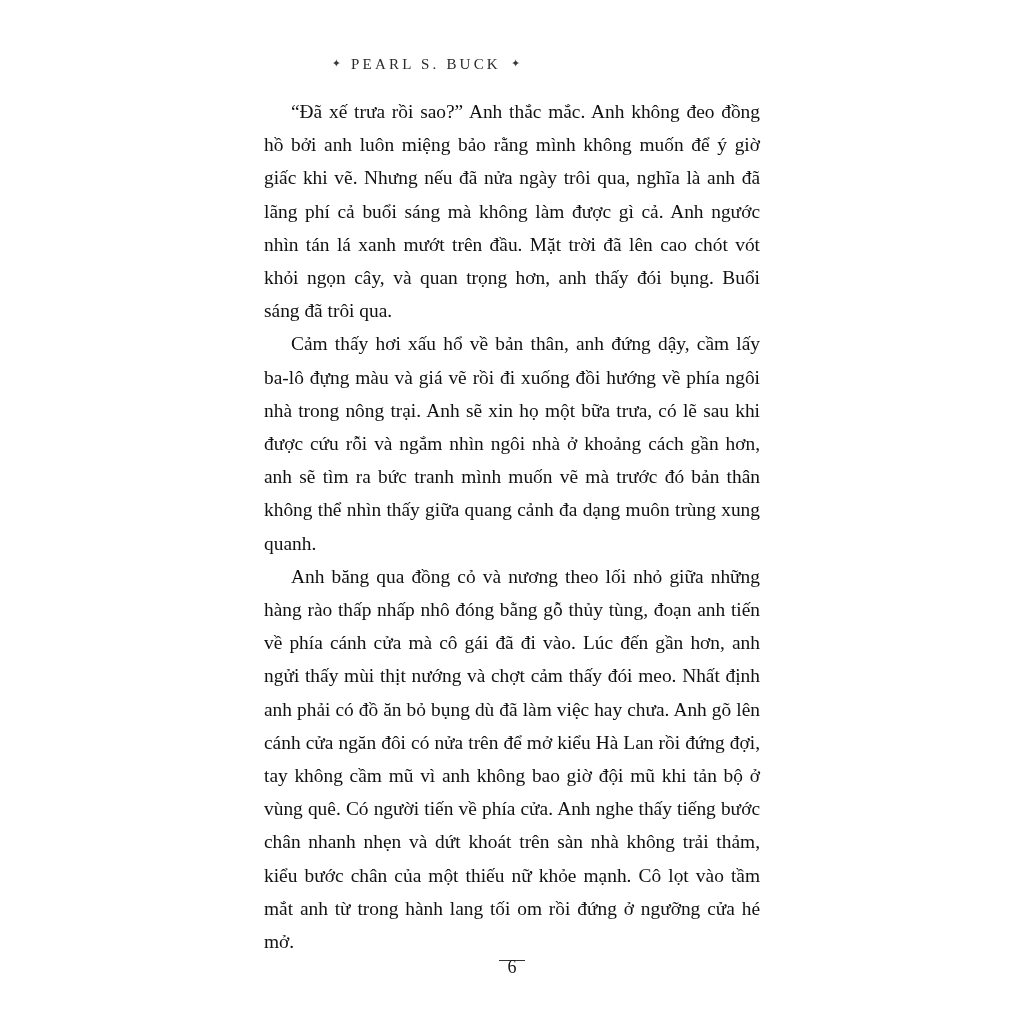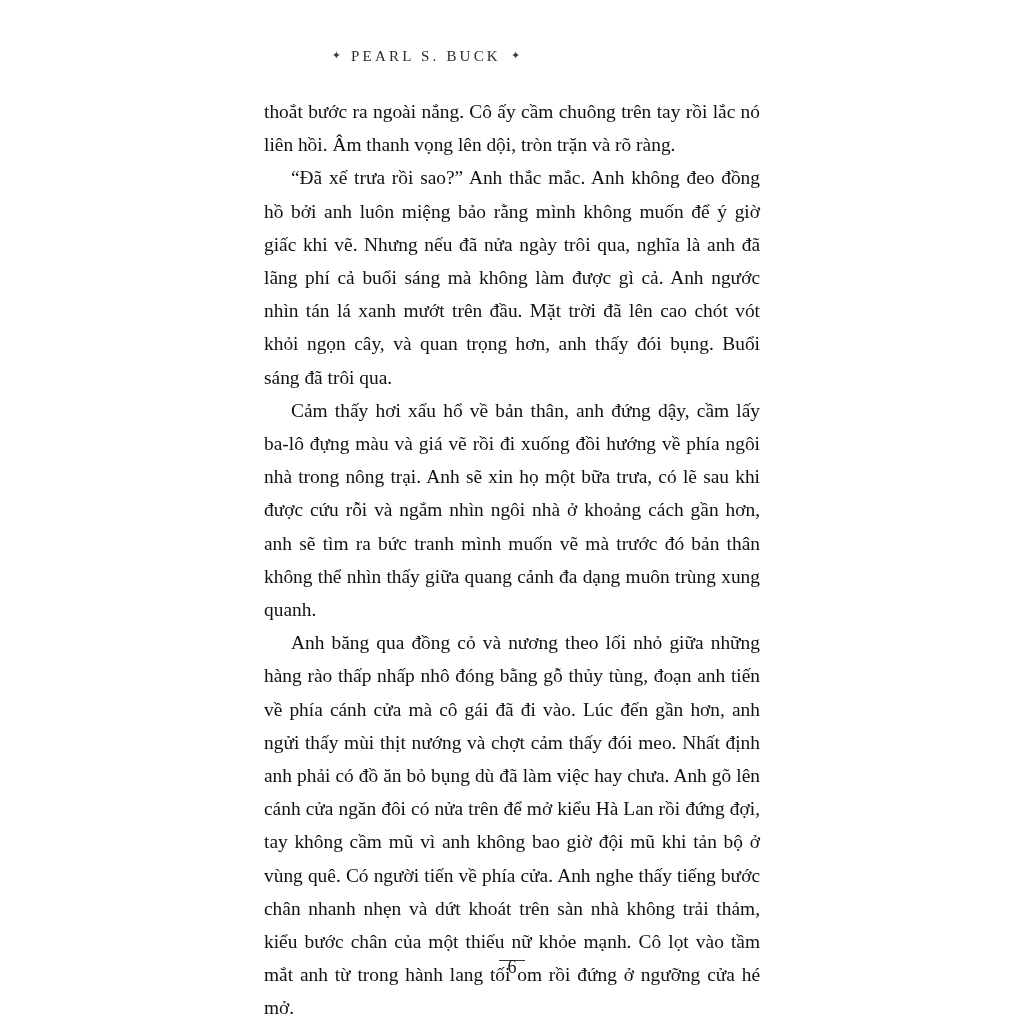--- a/index.html
+++ b/index.html
@@ -16,21 +16,21 @@
   }
   .page {
     position: relative;
     width: 1024px;
     height: 1024px;
     background: #ffffff;
     box-sizing: border-box;
   }
   .running-head {
     position: absolute;
-    top: 48px;
+    top: 56px;
     left: 0;
     width: 852px;
     text-align: center;
     font-size: 15px;
     letter-spacing: 3.2px;
     color: #2b2b2b;
     font-family: "Liberation Serif", "DejaVu Serif", serif;
     white-space: nowrap;
   }
   .running-head .orn {
@@ -90,21 +90,20 @@
 </head>
 <body>
 
 <div class="page">
 
   <div class="running-head">
     <span class="orn">✦</span><span class="rh-text">PEARL S. BUCK</span><span class="orn">✦</span>
   </div>
 
   <div class="textblock">
-    <p>thoắt bước ra ngoài nắng. Cô ấy cầm chuông trên tay rồi lắc nó liên hồi. Âm thanh vọng lên dội, tròn trặn và rõ ràng.</p>
     <p class="indent">“Đã xế trưa rồi sao?” Anh thắc mắc. Anh không đeo đồng hồ bởi anh luôn miệng bảo rằng mình không muốn để ý giờ giấc khi vẽ. Nhưng nếu đã nửa ngày trôi qua, nghĩa là anh đã lãng phí cả buổi sáng mà không làm được gì cả. Anh ngước nhìn tán lá xanh mướt trên đầu. Mặt trời đã lên cao chót vót khỏi ngọn cây, và quan trọng hơn, anh thấy đói bụng. Buổi sáng đã trôi qua.</p>
     <p class="indent">Cảm thấy hơi xấu hổ về bản thân, anh đứng dậy, cầm lấy ba-lô đựng màu và giá vẽ rồi đi xuống đồi hướng về phía ngôi nhà trong nông trại. Anh sẽ xin họ một bữa trưa, có lẽ sau khi được cứu rỗi và ngắm nhìn ngôi nhà ở khoảng cách gần hơn, anh sẽ tìm ra bức tranh mình muốn vẽ mà trước đó bản thân không thể nhìn thấy giữa quang cảnh đa dạng muôn trùng xung quanh.</p>
     <p class="indent">Anh băng qua đồng cỏ và nương theo lối nhỏ giữa những hàng rào thấp nhấp nhô đóng bằng gỗ thủy tùng, đoạn anh tiến về phía cánh cửa mà cô gái đã đi vào. Lúc đến gần hơn, anh ngửi thấy mùi thịt nướng và chợt cảm thấy đói meo. Nhất định anh phải có đồ ăn bỏ bụng dù đã làm việc hay chưa. Anh gõ lên cánh cửa ngăn đôi có nửa trên để mở kiểu Hà Lan rồi đứng đợi, tay không cầm mũ vì anh không bao giờ đội mũ khi tản bộ ở vùng quê. Có người tiến về phía cửa. Anh nghe thấy tiếng bước chân nhanh nhẹn và dứt khoát trên sàn nhà không trải thảm, kiểu bước chân của một thiếu nữ khỏe mạnh. Cô lọt vào tầm mắt anh từ trong hành lang tối om rồi đứng ở ngưỡng cửa hé mở.</p>
   </div>
 
   <div class="folio-rule"><span></span></div>
   <div class="folio">6</div>
 
 </div>
 

